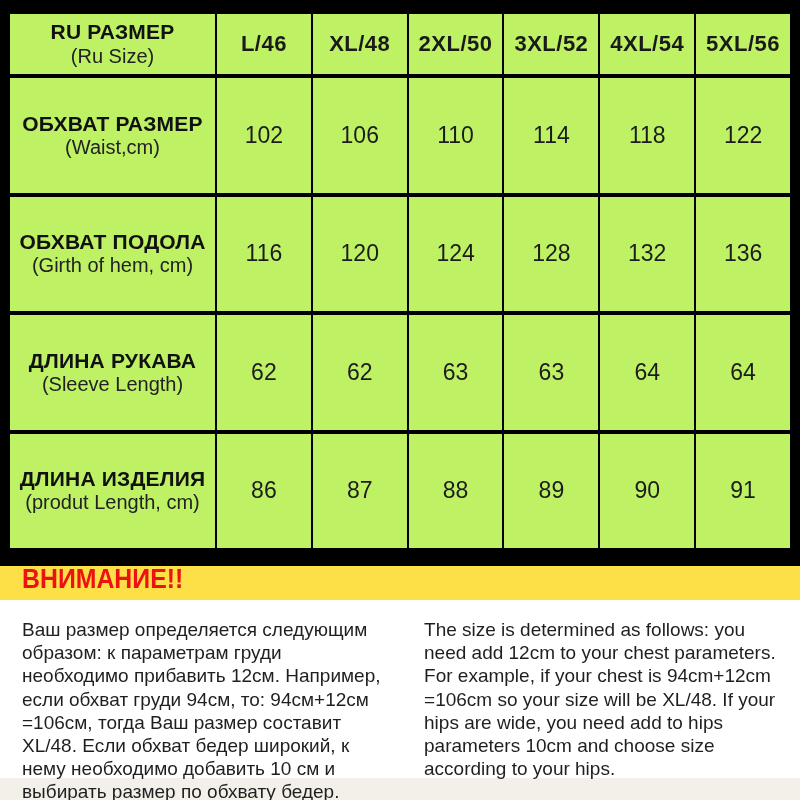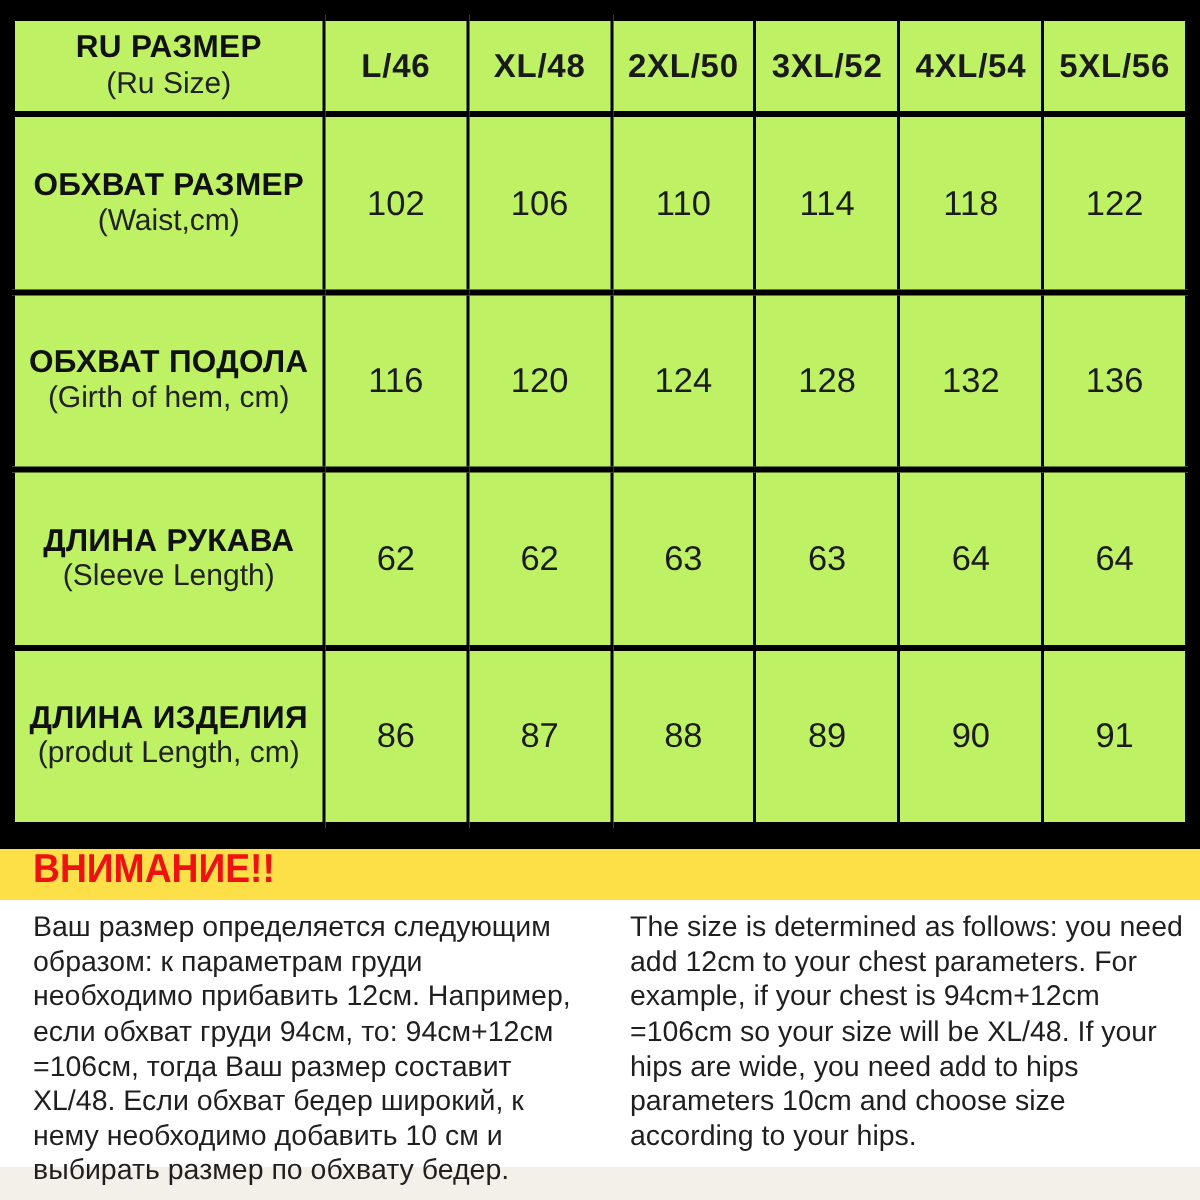--- a/index.html
+++ b/index.html
@@ -79,21 +79,21 @@
   .col-ru .note-heading{margin-left:22px;}
   .col-en .note-heading{margin-left:20px;}
   .band-paras{
     box-sizing:border-box;
     width:800px;height:178px;
     background:#ffffff;
     display:flex;
     padding-top:7px;
   }
   .note-body{
-    margin:0;
+    margin:11px;
     font-size:19px;
     line-height:1.22;
     color:#1f1f1f;
   }
   .note-body.ru{margin-left:22px;width:368px;}
   .note-body.en{margin-left:30px;width:372px;}
   .band-footer{
     width:800px;height:22px;
     background:#f3f0e9;
   }

